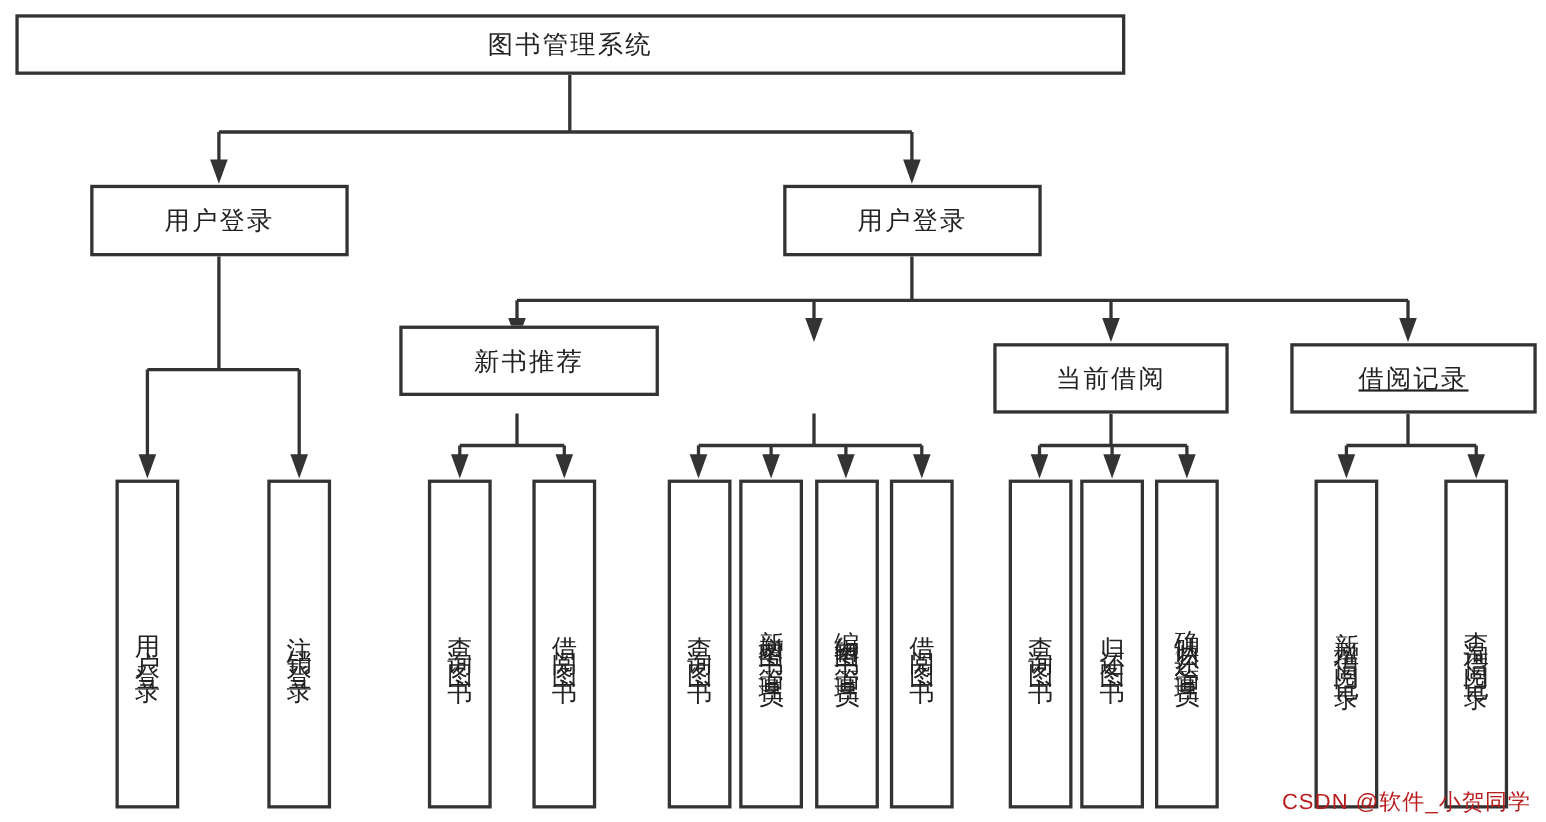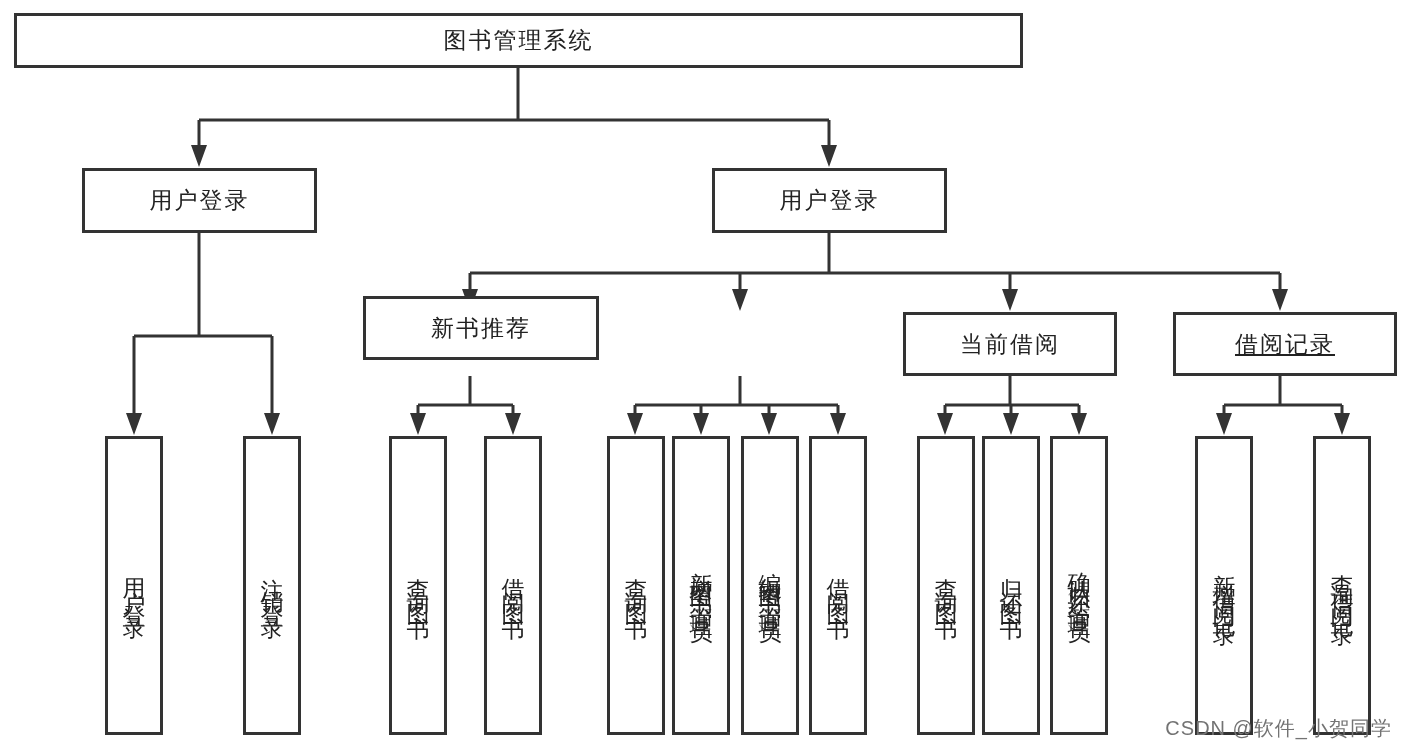--- a/index.html
+++ b/index.html
@@ -42,21 +42,21 @@
   .ls-wide  { letter-spacing: 13px; }
   .ls-med   { letter-spacing: 10px; }
   .ls-tight { letter-spacing: 7px;  }
   .watermark {
     position: absolute;
     right: 13px;
     bottom: 5px;
     z-index: 5;
     font-size: 20px;
     letter-spacing: 1px;
-    color: #737373;
+    color: #b91c1c;
     white-space: nowrap;
   }
 </style>
 </head>
 <body>
 
 <div class="canvas">
 
   <svg class="connectors" width="1405" height="747" viewBox="0 0 1405 747">
     <path d="M518 68 V120 M199 120 H829 M199 120 V150 M829 120 V150

